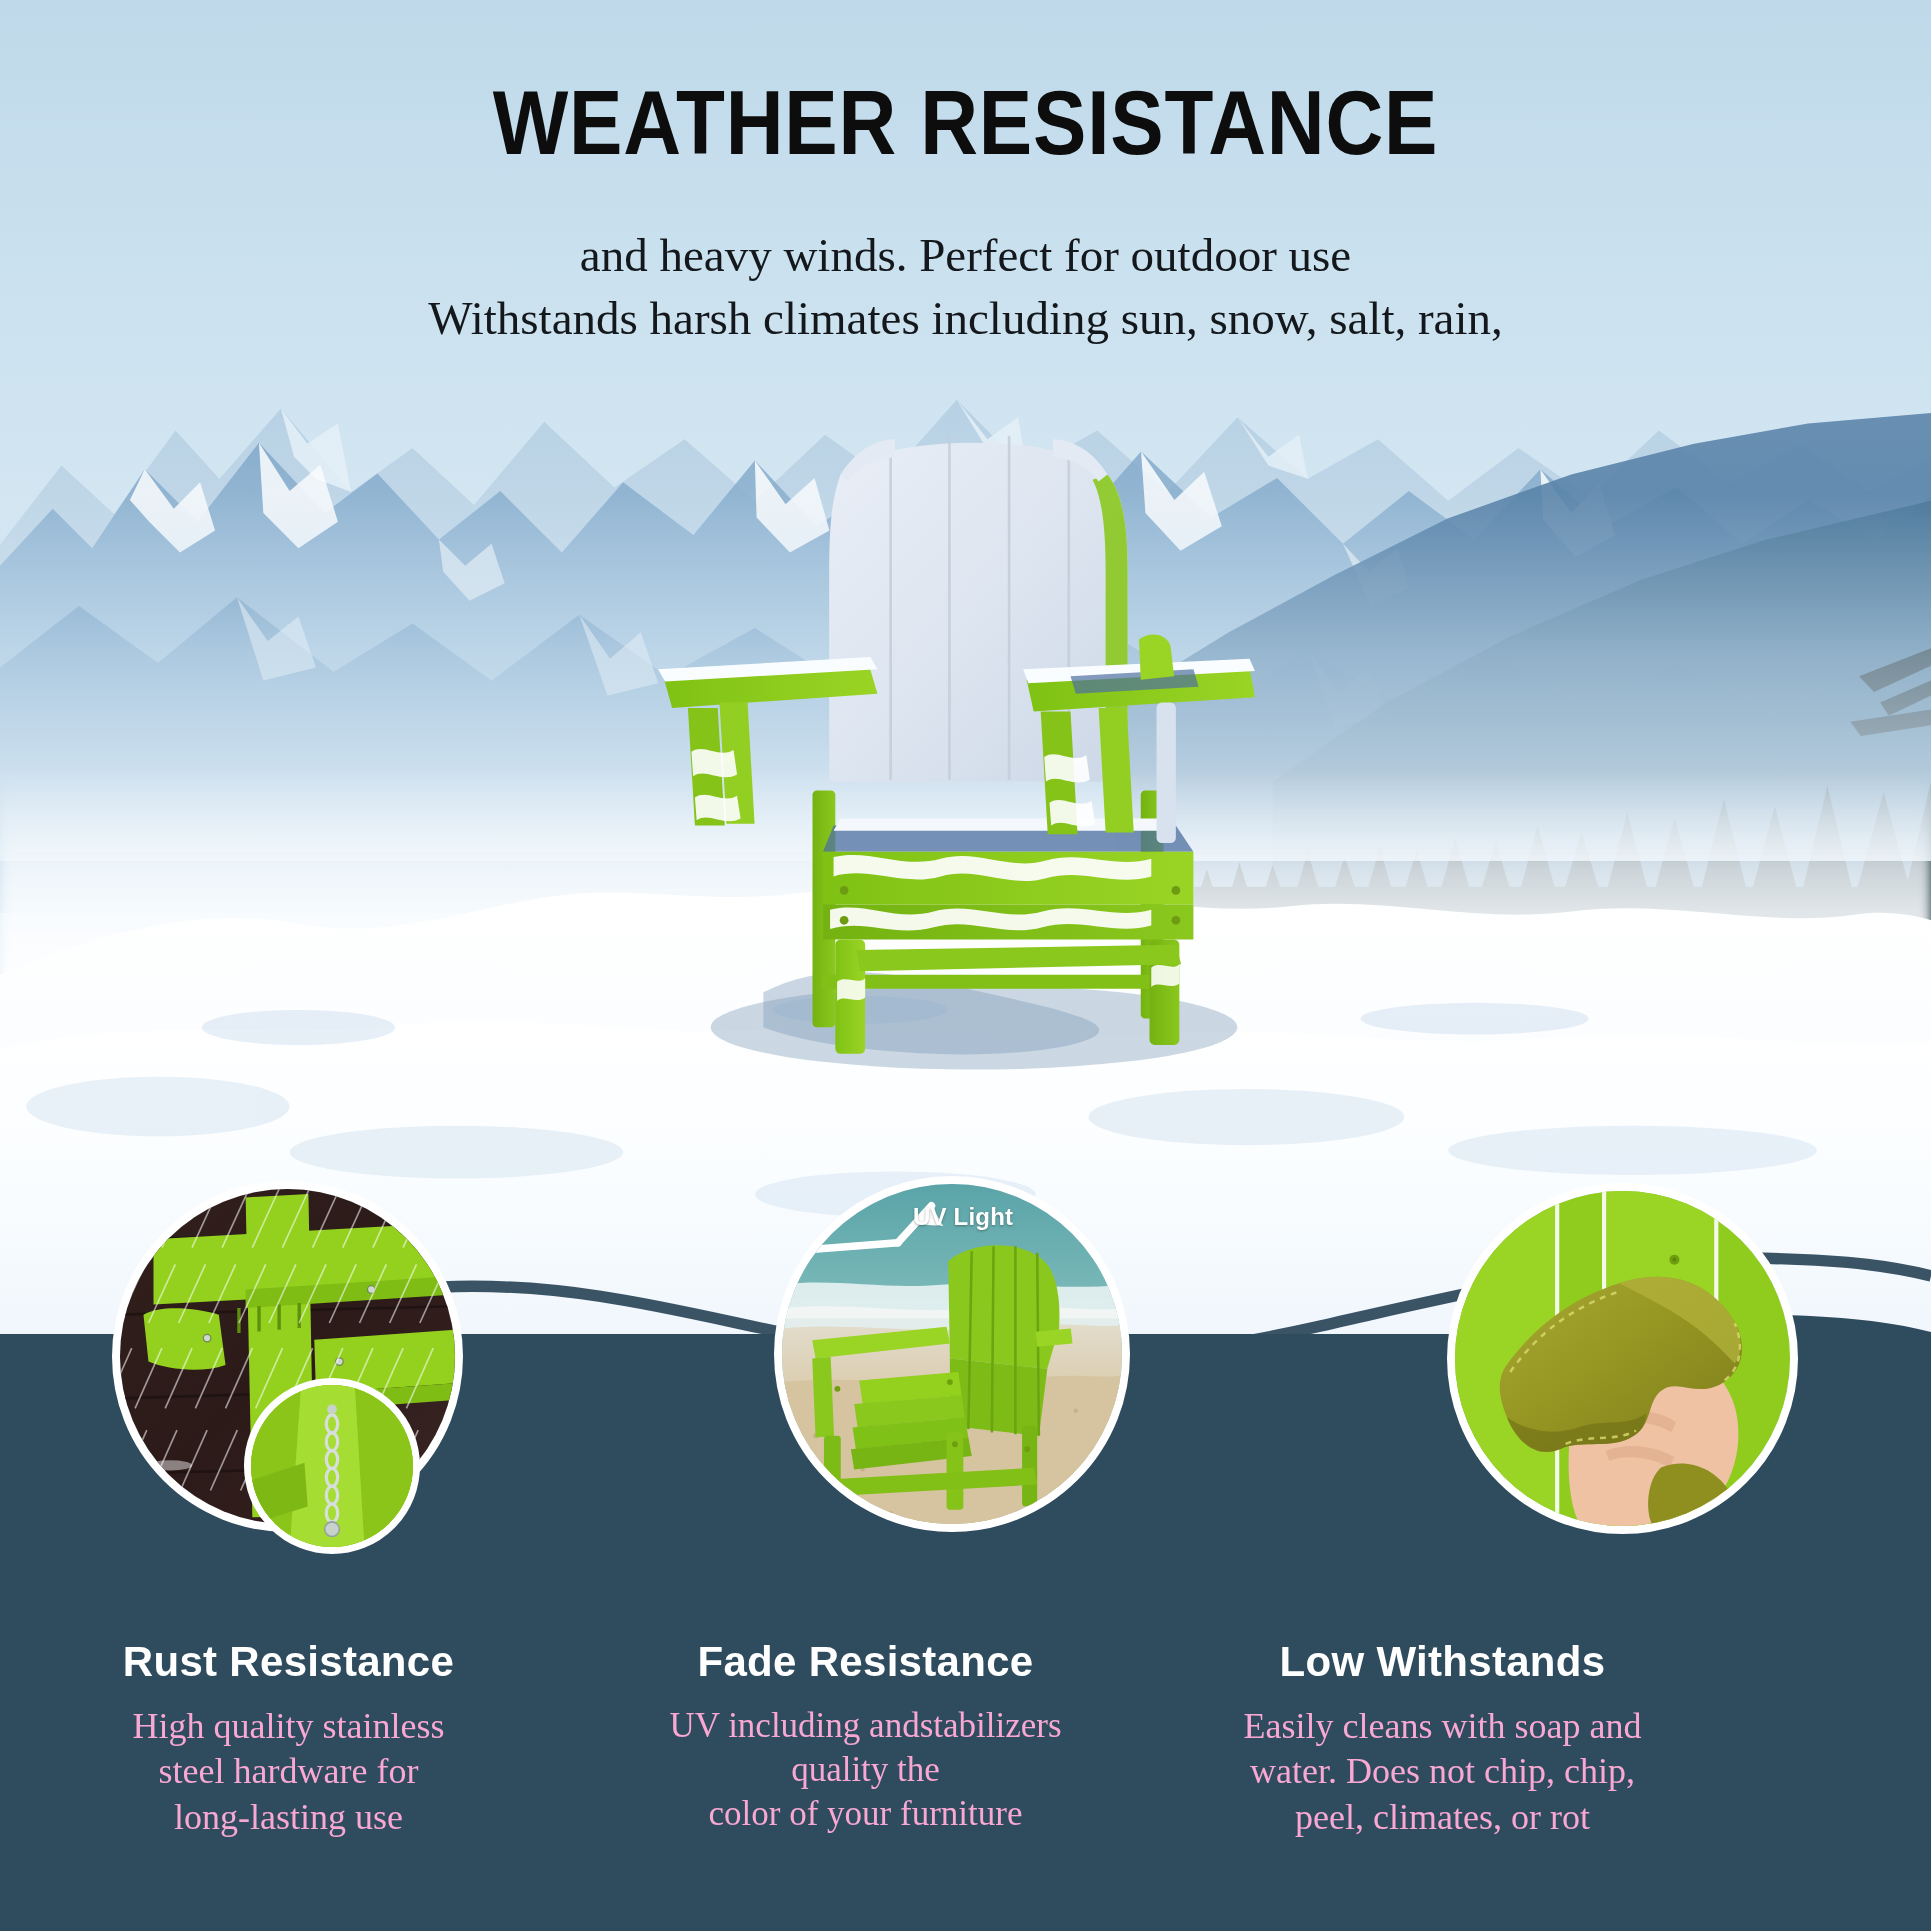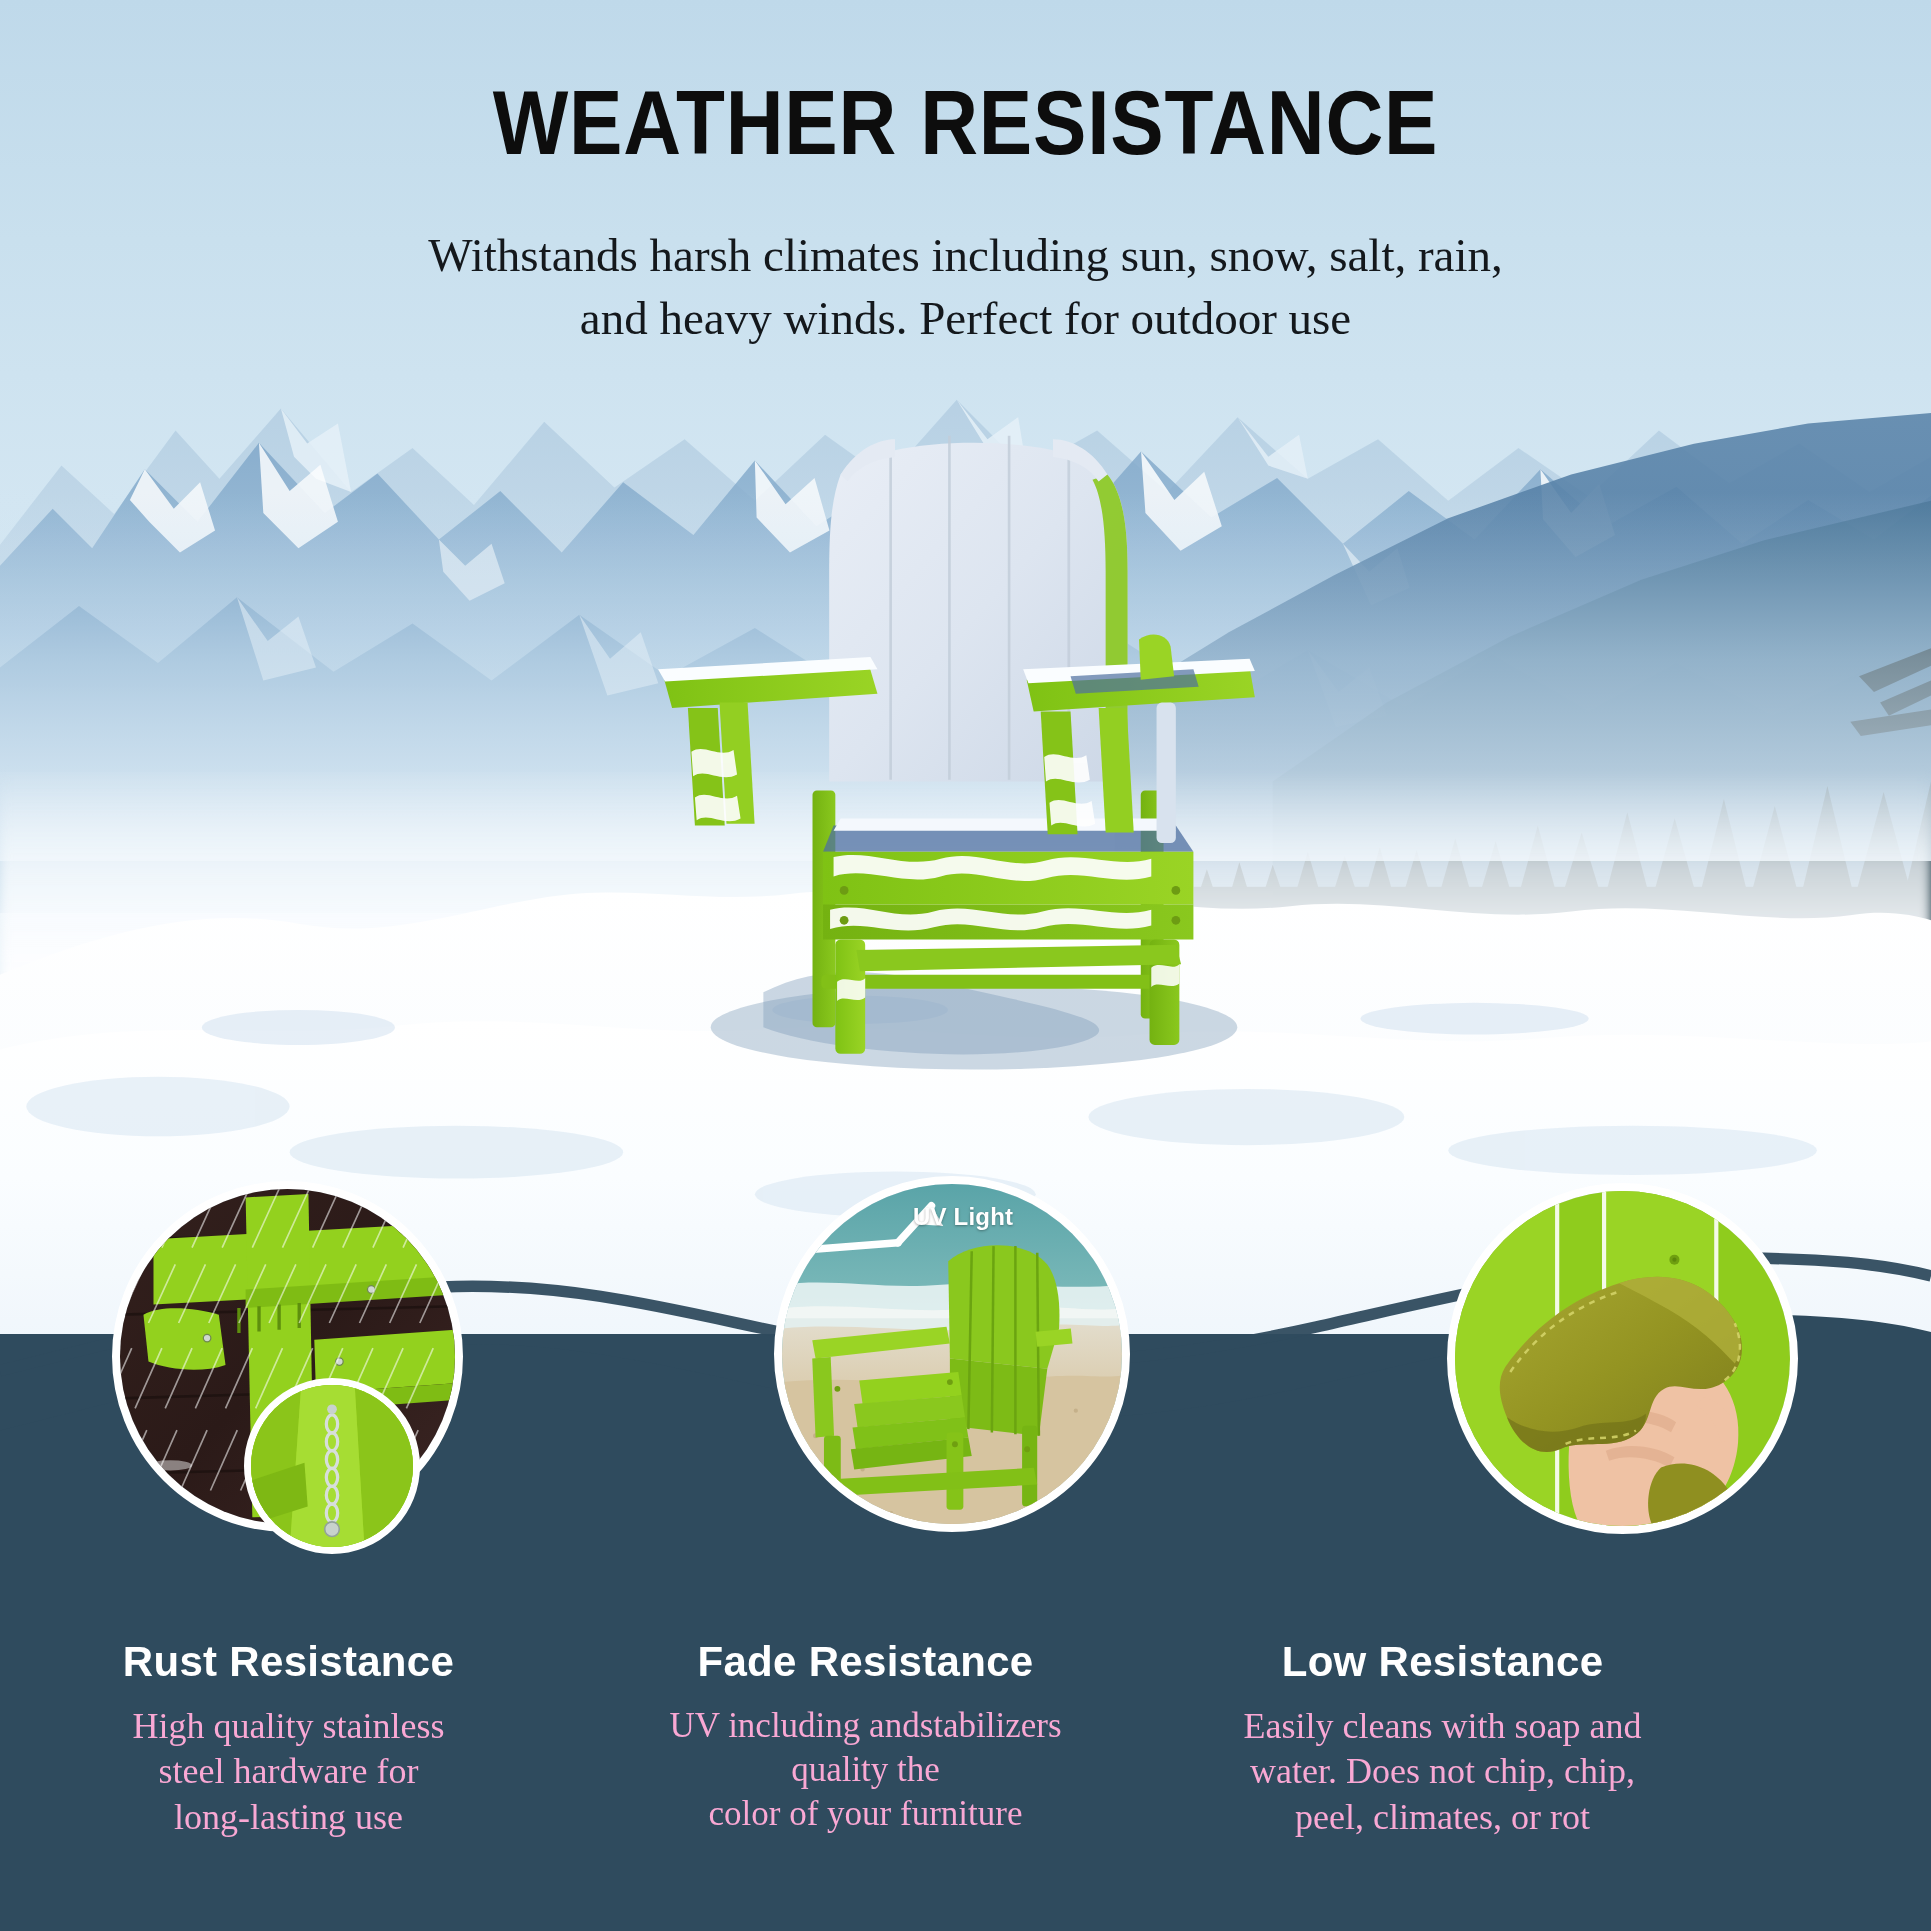--- a/index.html
+++ b/index.html
@@ -615,22 +615,22 @@
       </g>
 
       <path d="M246,330 C276,318 308,330 326,356 C336,372 334,390 322,400 L236,400
                C226,380 230,344 246,330 Z" fill="#8f8f20"></path>
     </svg>
   </div>
 
   <div class="title">WEATHER RESISTANCE</div>
 
   <div class="subtitle">
+    <div>and heavy winds. Perfect for outdoor use</div>
     <div>Withstands harsh climates including sun, snow, salt, rain,</div>
-    <div>and heavy winds. Perfect for outdoor use</div>
   </div>
 
   <div class="cols">
 
     <div class="col">
       <h3>Rust Resistance</h3>
       <p>
         <span>High quality stainless</span><br>
         <span>steel hardware for</span><br>
         <span>long-lasting use</span>
@@ -640,21 +640,21 @@
     <div class="col mid">
       <h3>Fade Resistance</h3>
       <p>
         <span>UV including andstabilizers</span><br>
         <span>quality the</span><br>
         <span>color of your furniture</span>
       </p>
     </div>
 
     <div class="col">
-      <h3>Low Resistance</h3>
+      <h3>Low Withstands</h3>
       <p>
         <span>Easily cleans with soap and</span><br>
         <span>water. Does not chip, chip,</span><br>
         <span>peel, climates, or rot</span>
       </p>
     </div>
 
   </div>
 
 </div>

